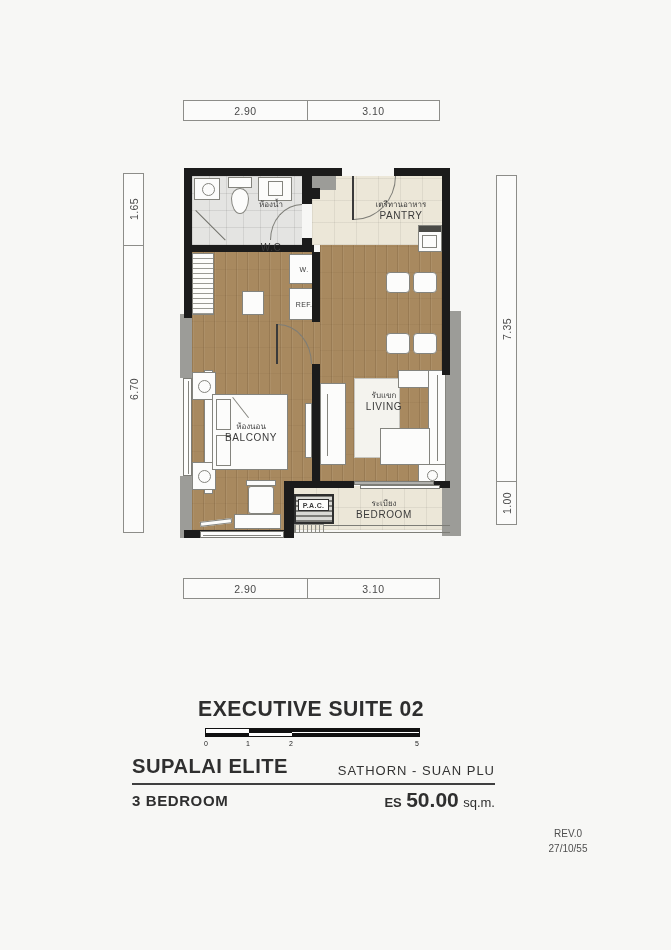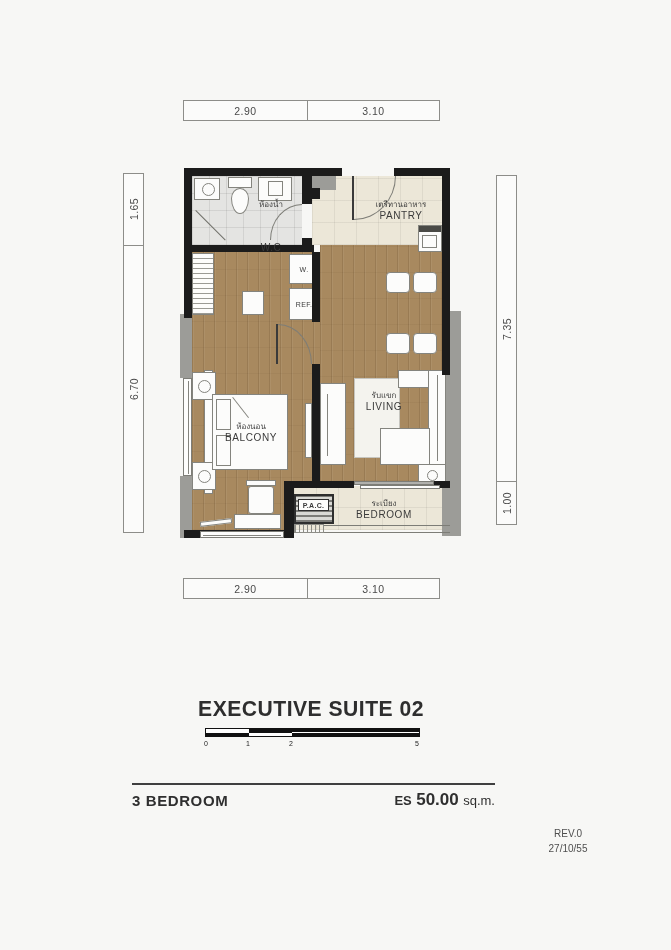--- a/index.html
+++ b/index.html
@@ -44,21 +44,21 @@
   .dimbox.v .cell + .cell{border-top:1px solid #8d8d89;}
   .vt{writing-mode:vertical-rl;transform:rotate(180deg);}
 
   
   .title{font-size:22px;font-weight:bold;color:#2e2e2e;letter-spacing:.5px;text-align:center;transform:scaleX(.96);}
   .brand{font-size:21px;font-weight:bold;color:#2f2f2f;letter-spacing:.5px;transform:scaleX(.96);transform-origin:left;}
   .loc{font-size:13px;color:#333;letter-spacing:1px;}
   .unittype{font-size:15px;font-weight:bold;color:#2f2f2f;letter-spacing:.6px;}
   .area{color:#2f2f2f;}
   .area .p{font-size:13px;font-weight:600;}
-  .area .v{font-size:17px;font-weight:800;}
+  .area .v{font-size:21px;font-weight:800;}
   .area .u{font-size:13px;}
   .rev{font-size:10px;color:#4f4f4f;text-align:center;line-height:1.5;}
   .tick{position:absolute;top:11px;font-size:7px;color:#222;}
   .lamp{border:1px solid #84847e;border-radius:50%;background:#fcfcfb;}
 </style>
 </head>
 <body>
 
 <div id="page">
 
@@ -231,20 +231,24 @@
     <div class="a" style="left:43px;top:0;width:43px;height:50%;background:#111;"></div>
     <div class="a" style="left:86px;top:0;right:0;bottom:0;background:#111;">
       <div class="a" style="left:0;top:3px;right:0;height:1px;background:#fff;"></div>
     </div>
     <span class="tick" style="left:-2px;">0</span>
     <span class="tick" style="left:40px;">1</span>
     <span class="tick" style="left:83px;">2</span>
     <span class="tick" style="left:209px;">5</span>
   </div>
 
+  <div class="a" style="left:132px;top:752px;width:363px;height:26px;display:flex;justify-content:space-between;align-items:flex-end;">
+    <span class="brand">SUPALAI ELITE</span>
+    <span class="loc">SATHORN - SUAN PLU</span>
+  </div>
   <div class="a" style="left:132px;top:783px;width:363px;height:2px;background:#3f3f3f;"></div>
   <div class="a" style="left:132px;top:789px;width:363px;height:22px;display:flex;justify-content:space-between;align-items:center;">
     <span class="unittype">3 BEDROOM</span>
     <span class="area">
       <span class="p">ES</span>
       <span class="v">50.00</span>
       <span class="u">sq.m.</span>
     </span>
   </div>
 

